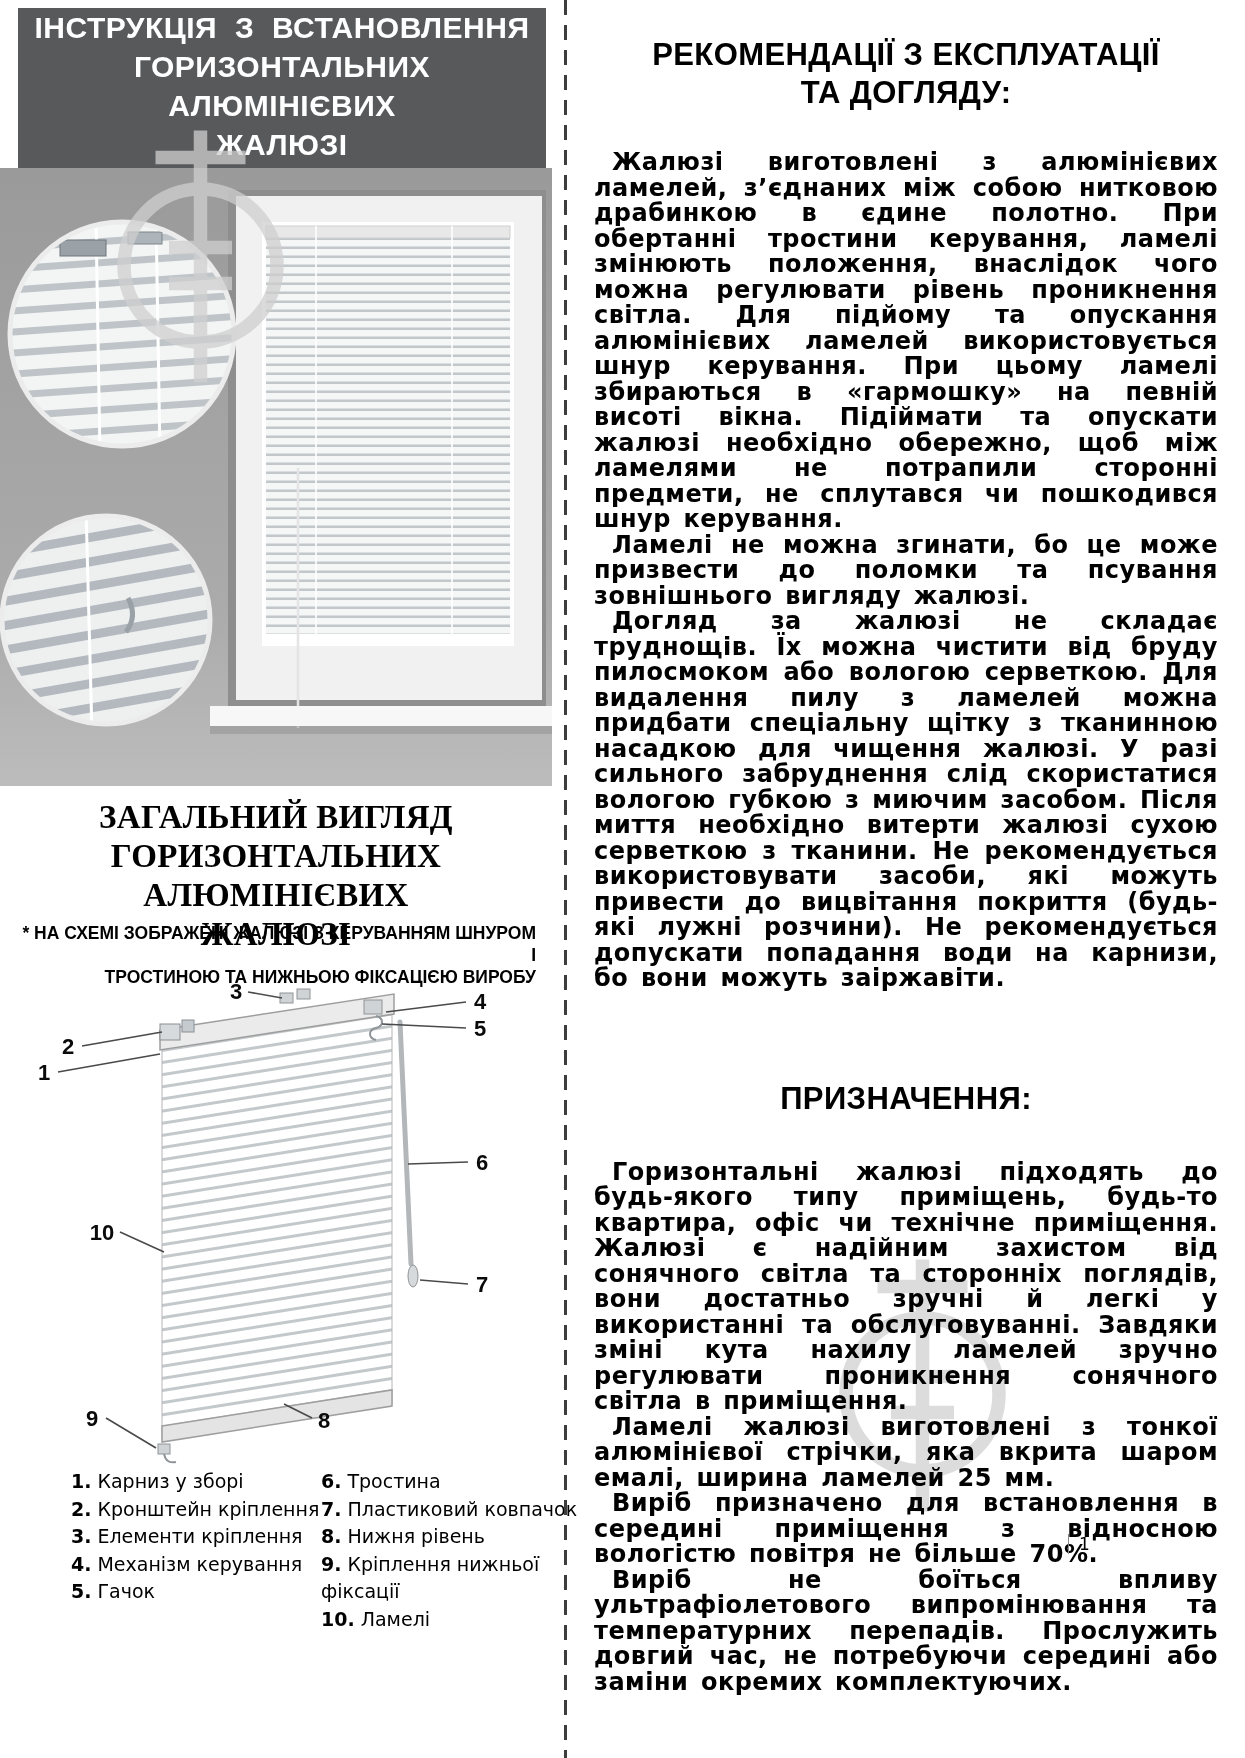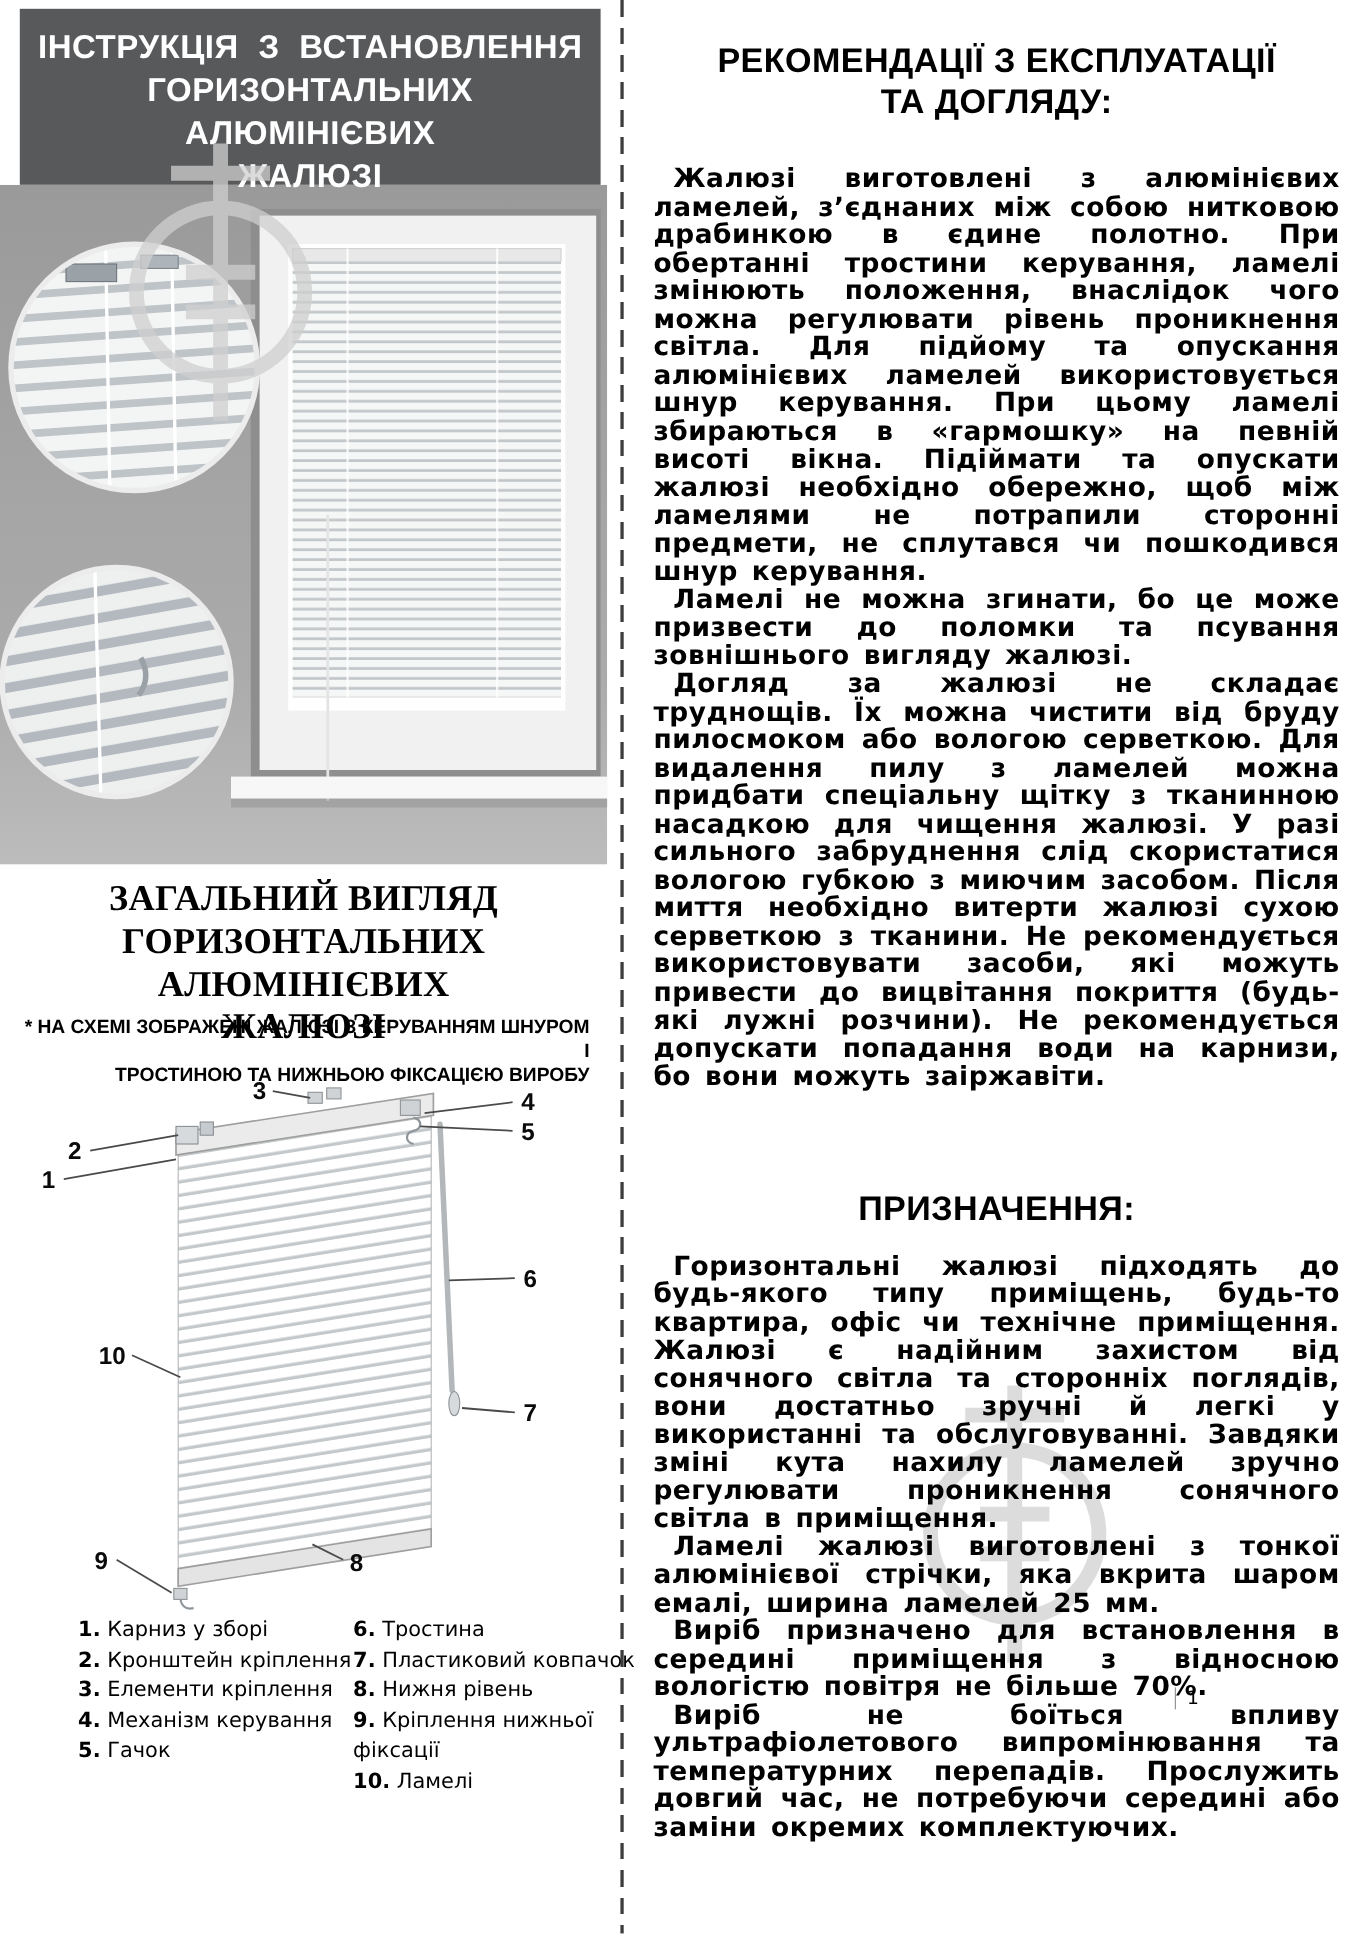--- a/index.html
+++ b/index.html
@@ -12,21 +12,21 @@
   .divider {
     position:absolute; left:564px; top:0; width:3px; height:1758px;
     background:repeating-linear-gradient(to bottom,#3d3d3d 0 15px, transparent 15px 25px);
     z-index:3;
   }
   
   .header-box {
     position:absolute; left:18px; top:8px; width:528px; height:160px;
     background:#58595b; color:#fff; text-align:center;
     font-family:"Liberation Sans",sans-serif; font-weight:bold;
-    font-size:30px; line-height:39px; padding-top:16px;
+    font-size:30px; line-height:39px; padding-top:0;
     letter-spacing:.5px; word-spacing:9px; z-index:2;
   }
   .photo { position:absolute; left:0; top:168px; width:552px; height:618px; z-index:1; }
   .overview-title {
     position:absolute; left:0; top:798px; width:552px; text-align:center;
     font-family:Liberation Serif, serif; font-weight:bold;
     font-size:33px; line-height:39px; letter-spacing:.3px; z-index:2;
   }
   .overview-note {
     position:absolute; left:18px; top:922px; width:518px; text-align:right;
@@ -44,21 +44,21 @@
   
   .right-col { position:absolute; left:594px; top:36px; width:624px; z-index:2; }
   .sec-title {
     text-align:center; font-family:"Liberation Sans",sans-serif; font-weight:bold;
     font-size:31px; line-height:38px; letter-spacing:.4px; margin-bottom:38px;
   }
   .body-text p {
     font-size:24px; line-height:25.5px; text-align:justify; text-indent:18px;
     letter-spacing:.02em; word-spacing:.16em;font-weight:bold;
   }
-  .purpose-title { margin-top:88px; margin-bottom:21px; }
+  .purpose-title { margin-top:88px; margin-bottom:42px; }
   
   .wm { position:absolute; pointer-events:none; }
   .wm-top  { left:88px;  top:126px;  width:225px; height:261px; color:#cfcfcf; opacity:.75; z-index:2; }
   .wm-bottom { left:810px; top:1255px; width:225px; height:261px; color:#dcdcdc; z-index:0; }
   
   .footer { position:absolute; left:1068px; top:1534px; display:flex; align-items:center; z-index:2; }
   .footer-bar { width:1px; height:20px; background:#8a8a8a; margin-right:10px; }
   .page-num { font-size:17px; }
 </style>
 </head>

